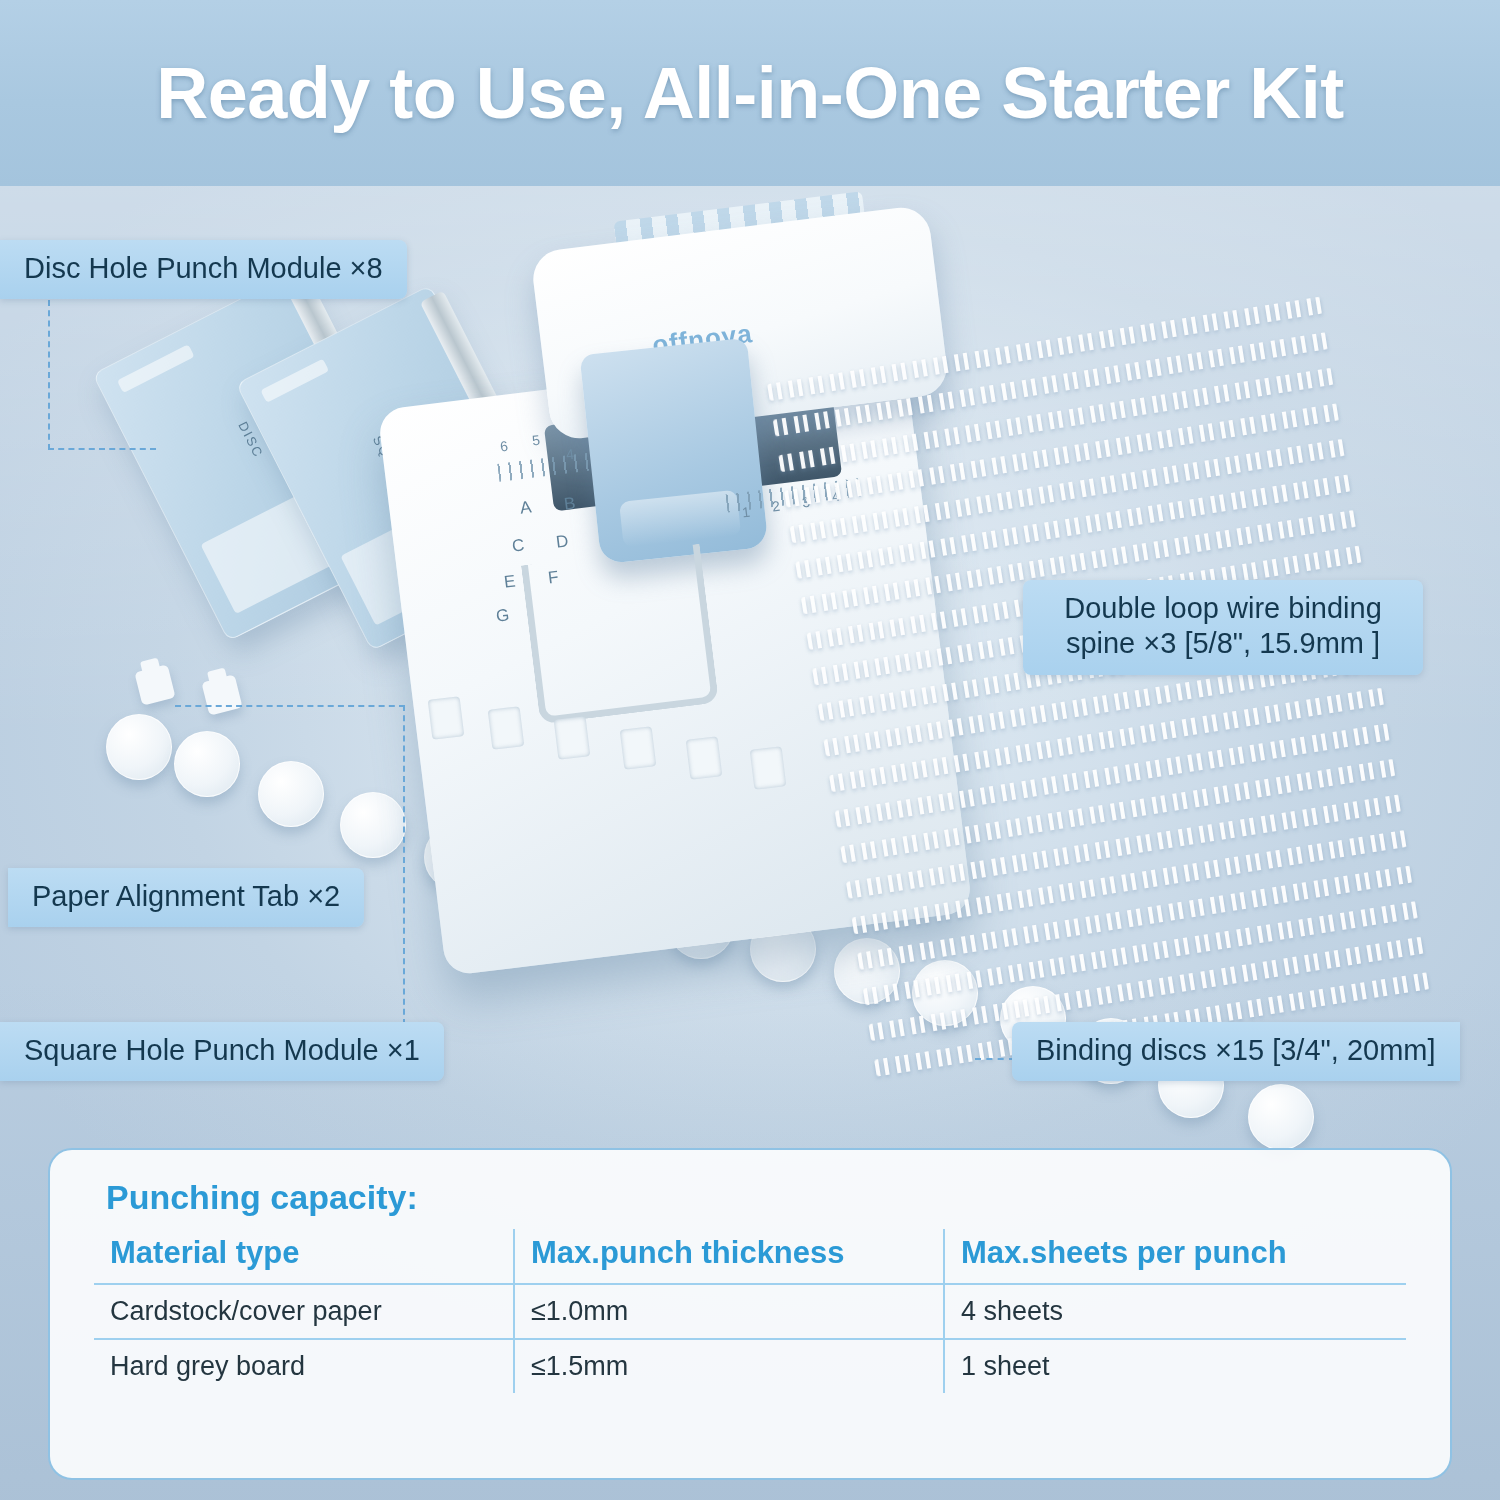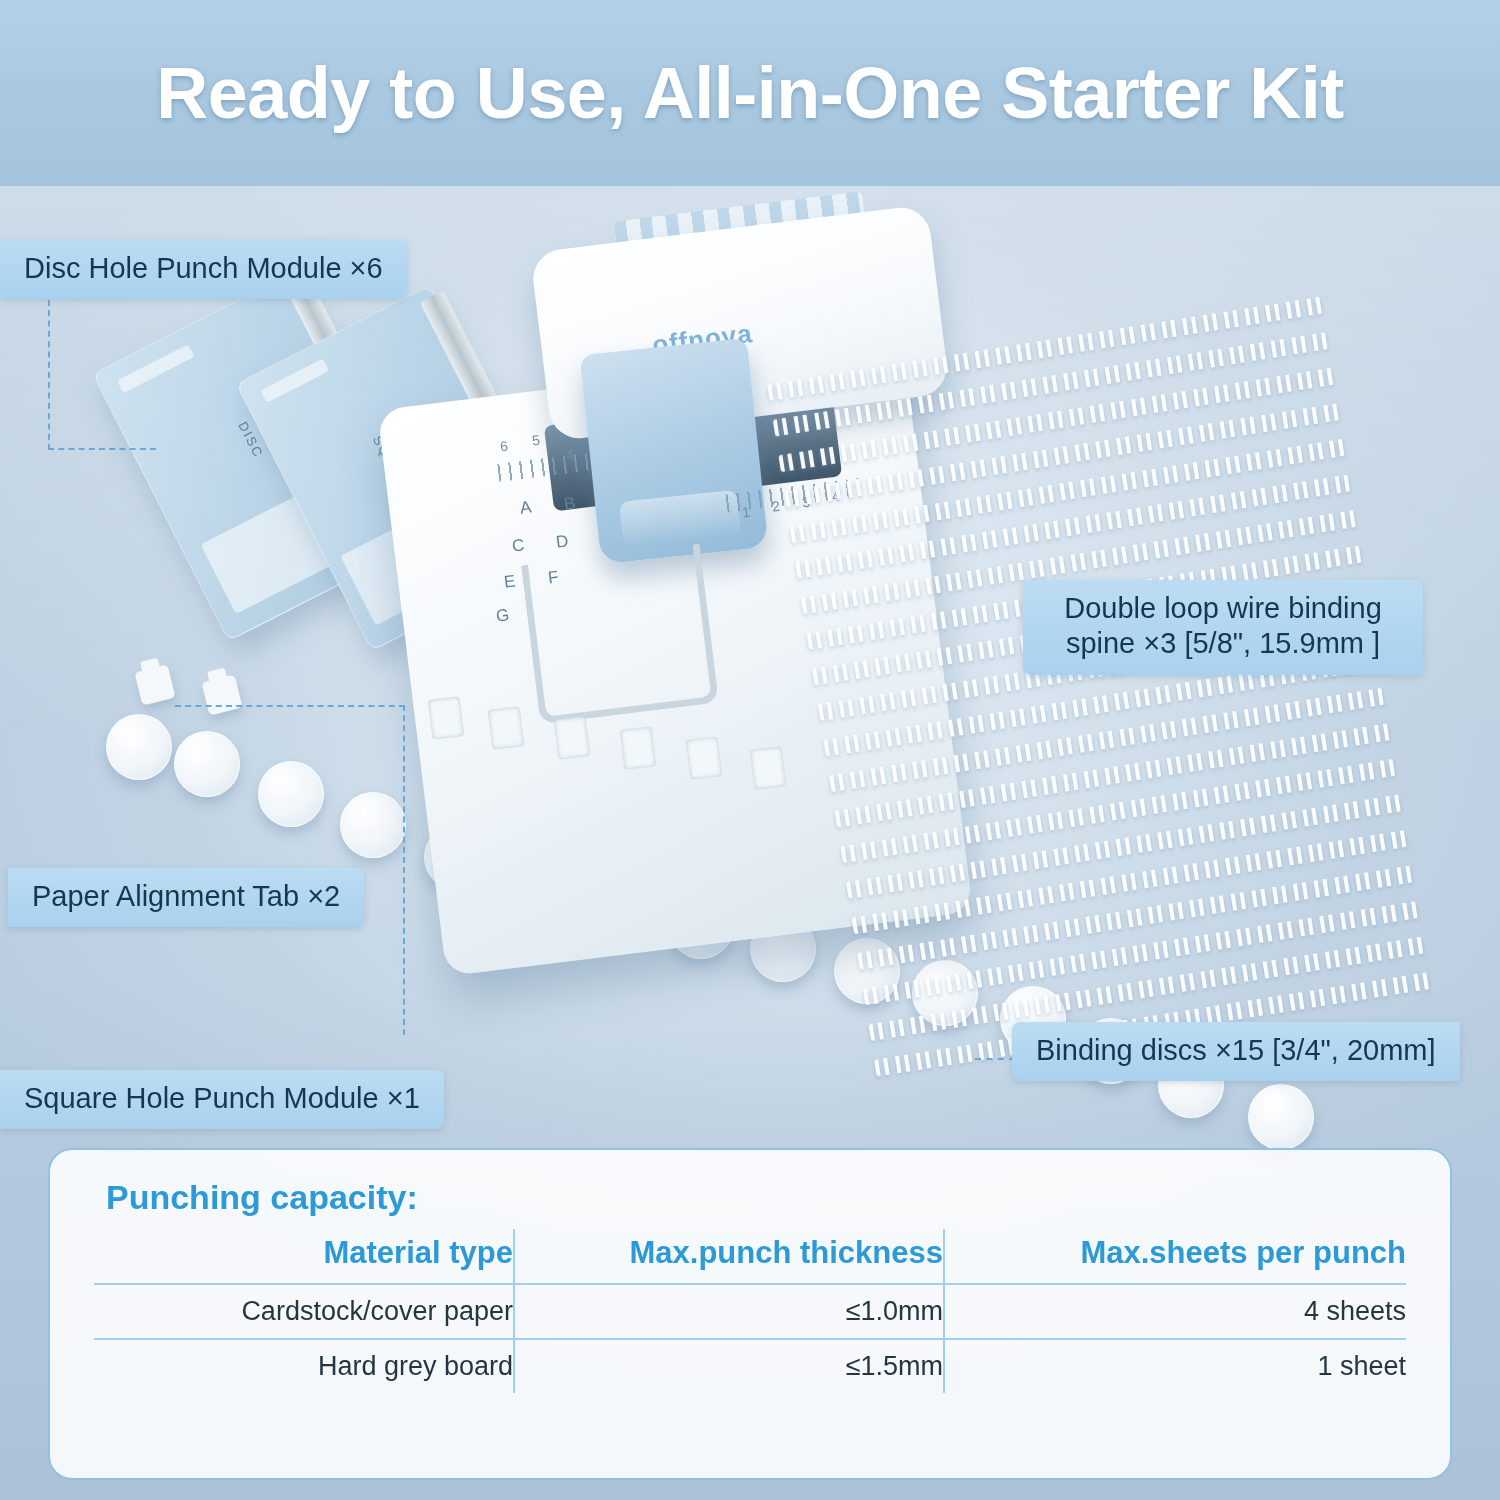--- a/index.html
+++ b/index.html
@@ -57,21 +57,21 @@
     padding: 11px 24px 13px 24px;
     border-radius: 8px;
     white-space: pre-line;
     line-height: 1.22;
     box-shadow: 0 2px 6px rgba(90,125,155,0.25);
   }
   .label.center { text-align: center; }
 
   #label-disc        { left: 0px;   top: 240px; border-top-left-radius: 0; border-bottom-left-radius: 0; }
   #label-tab         { left: 8px;   top: 868px; border-top-left-radius: 0; border-bottom-left-radius: 0; }
-  #label-square      { left: 0px;   top: 1022px; border-top-left-radius: 0; border-bottom-left-radius: 0; margin-top: 48px; }
+  #label-square      { left: 0px;   top: 1022px; border-top-left-radius: 0; border-bottom-left-radius: 0; }
   #label-wire        { left: 1023px; top: 580px; width: 400px; text-align: center; }
   #label-discs       { left: 1012px; top: 1022px; border-top-right-radius: 0; border-bottom-right-radius: 0; }
 
   
   .leader {
     position: absolute;
     border-color: #6aa8d8;
     border-style: dashed;
     border-width: 0;
   }
@@ -215,21 +215,21 @@
     border-radius: 24px;
     padding: 20px 44px 0 44px;
   }
   .card h2 {
     color: #2b9ad6;
     font-size: 34px;
     font-weight: bold;
     margin: 8px 0 12px 12px;
   }
   table { width: 100%; border-collapse: collapse; }
-  th, td { text-align: right; }
+  th, td { text-align: left; }
   th {
     color: #2b9ad6; font-size: 31px; font-weight: bold;
     padding: 6px 0 12px 16px;
     border-bottom: 2px solid #9ed0ef;
   }
   td {
     color: #243640; font-size: 27px; font-weight: normal;
     padding: 11px 0 11px 16px;
     border-bottom: 2px solid #9ed0ef;
   }
@@ -341,21 +341,21 @@
   </div>
 
 </div>
 
 <div class="leader" id="leader-disc-v"></div>
 <div class="leader" id="leader-disc-h"></div>
 <div class="leader" id="leader-tab-h"></div>
 <div class="leader" id="leader-tab-v"></div>
 <div class="leader" id="leader-discs-h"></div>
 
-<div class="label" id="label-disc">Disc Hole Punch Module ×6</div>
+<div class="label" id="label-disc">Disc Hole Punch Module ×8</div>
 <div class="label" id="label-tab">Paper Alignment Tab ×2</div>
 <div class="label" id="label-square">Square Hole Punch Module ×1</div>
 <div class="label center" id="label-wire">Double loop wire binding
 spine ×3 [5/8", 15.9mm ]</div>
 <div class="label" id="label-discs">Binding discs ×15  [3/4", 20mm]</div>
 
 <div class="card">
   <h2>Punching capacity:</h2>
   <table>
     <thead>

